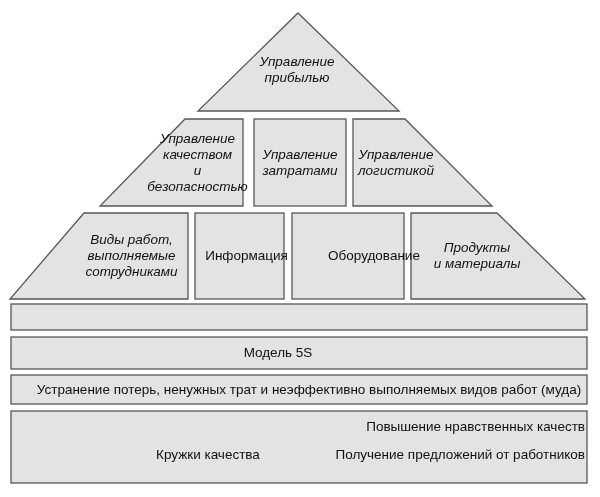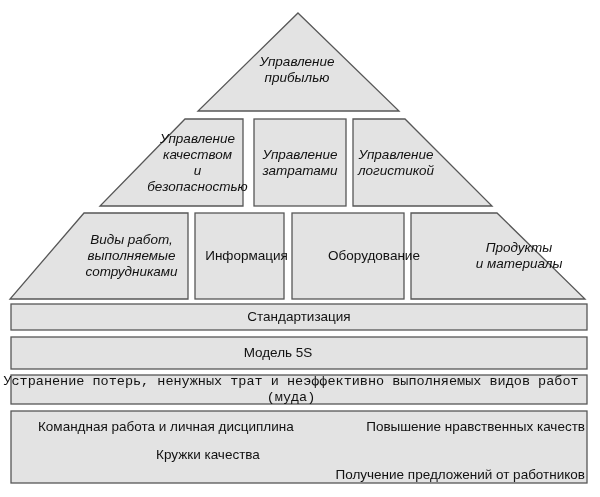--- a/index.html
+++ b/index.html
@@ -77,25 +77,23 @@
   <div class="lbl ml" style="left:254px;top:119px;width:92px;height:87px;">Управление
 затратами</div>
   <div class="lbl ml" style="left:353px;top:119px;width:86px;height:87px;">Управление
 логистикой</div>
 
   <div class="lbl ml" style="left:76px;top:213px;width:111px;height:86px;">Виды работ,
 выполняемые
 сотрудниками</div>
   <div class="lbl" style="left:195px;top:213px;width:89px;height:86px;margin-left:7px;">Информация</div>
   <div class="lbl" style="left:292px;top:213px;width:112px;height:86px;padding-left:26px;">Оборудование</div>
-  <div class="lbl ml" style="left:411px;top:213px;width:132px;height:86px;padding-left:42px;">Продукты
+  <div class="lbl ml" style="left:411px;top:213px;width:132px;height:86px;">Продукты
 и материалы</div>
 
-  <div class="lbl" style="left:11px;top:304px;width:576px;height:26px;">Стандартизация</div>
   <div class="lbl" style="left:11px;top:337px;width:534px;height:32px;">Модель 5S</div>
-  <div class="lbl" style="left:3px;top:375px;width:576px;height:29px;font-family:Liberation Mono, monospace;">Устранение потерь, ненужных трат и неэффективно выполняемых видов работ (муда)</div>
+  <div class="lbl" style="left:21px;top:375px;width:576px;height:29px;">Устранение потерь, ненужных трат и неэффективно выполняемых видов работ (муда)</div>
 
-  <div class="f-lbl" style="left:38px;top:419px;">Командная работа и личная дисциплина</div>
   <div class="f-lbl f-right" style="right:15px;top:419px;">Повышение нравственных качеств</div>
   <div class="f-lbl" style="left:148px;top:447px;width:120px;text-align:center;">Кружки качества</div>
-  <div class="f-lbl f-right" style="right:15px;top:447px;margin-top:20px;">Получение предложений от работников</div>
+  <div class="f-lbl f-right" style="right:15px;top:447px;">Получение предложений от работников</div>
 
 </div>
 
 </body></html>

